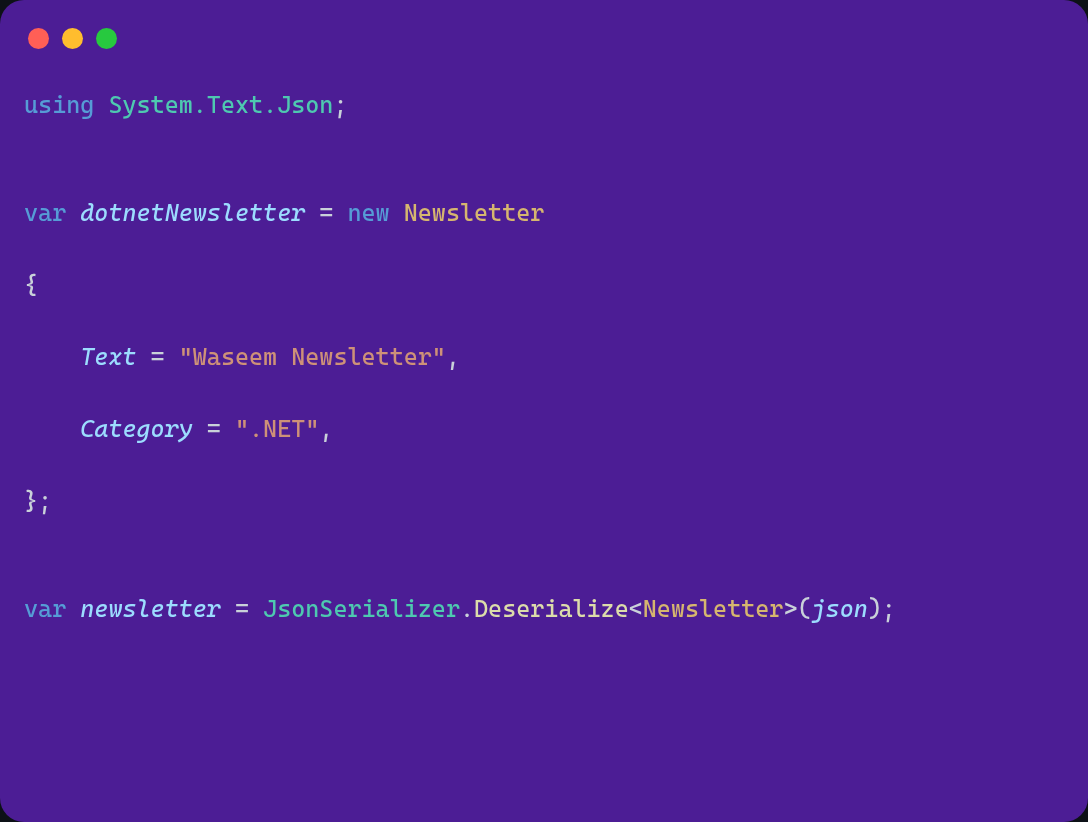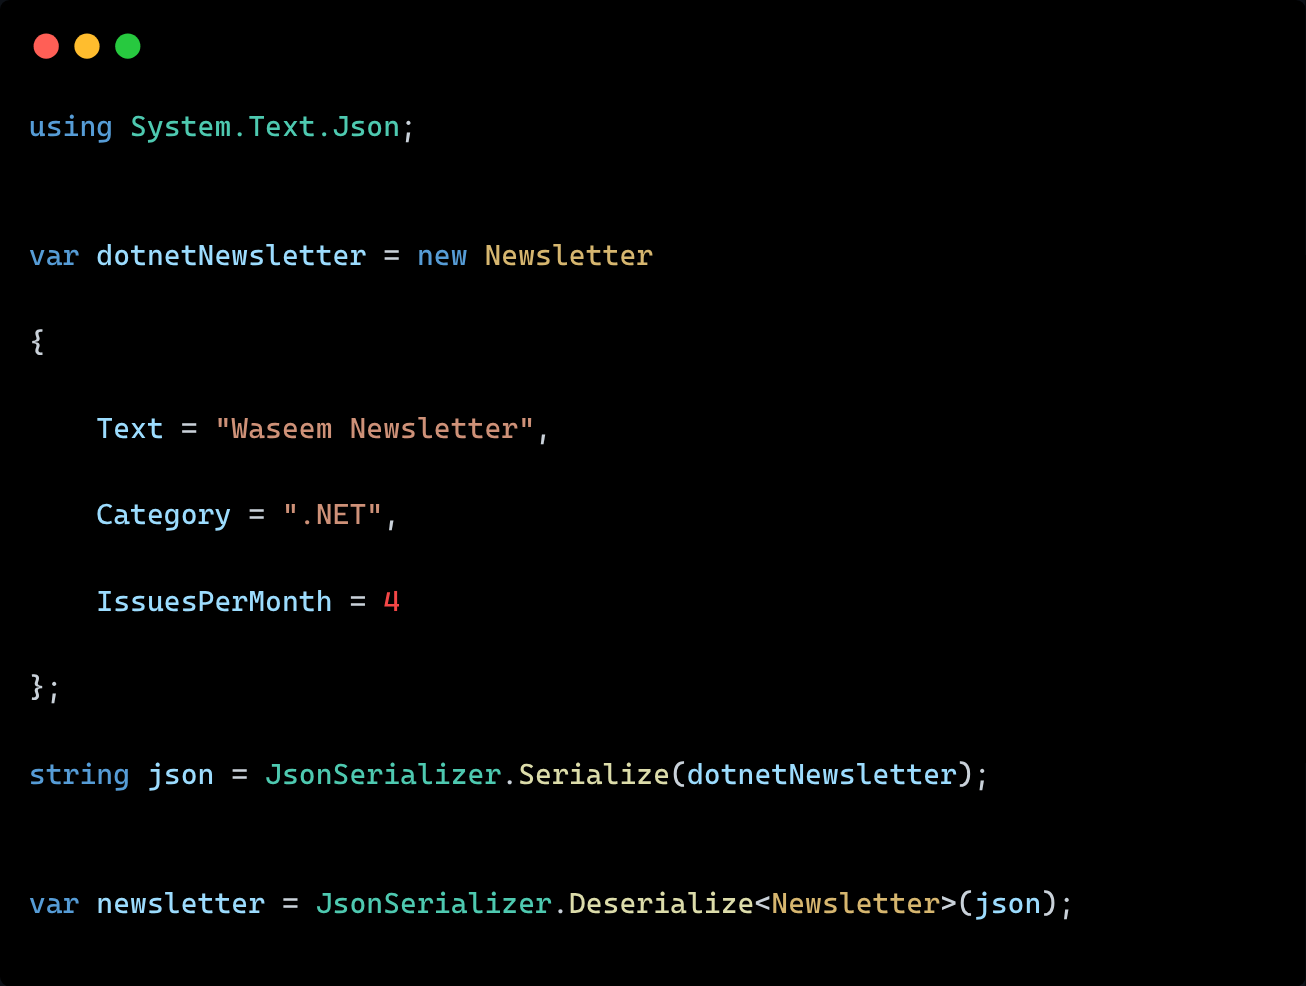--- a/index.html
+++ b/index.html
@@ -10,22 +10,22 @@
     body {
       background: #0d1117;
       width: 1088px;
       height: 822px;
       overflow: hidden;
       font-family: ui-monospace, 'SF Mono', 'Monaco', 'Cascadia Code', 'Fira Code', Consolas, monospace;
     }
     .window {
       width: 100%;
       height: 100%;
-      background: #000000;
-      border-radius: 8px;
+      background: #4c1d95;
+      border-radius: 24px;
       overflow: hidden;
     }
     .titlebar {
       display: flex;
       align-items: center;
       gap: 13px;
       padding: 28px 28px 18px 28px;
     }
     .tl-dot {
       width: 21px;
@@ -39,21 +39,21 @@
       padding: 20px 24px 24px 24px;
       color: #c9d1d9;
       font-size: 24px;
       line-height: 1.5;
       white-space: pre;
     }
     .line { display: block; }
     .tk-keyword   { color: #569cd6; }  
     .tk-namespace { color: #4ec9b0; }  
     .tk-type      { color: #d6b66f; }  
-    .tk-ident     { color: #9cdcfe; }  
+    .tk-ident     { color: #9cdcfe; font-style: italic; }  
     .tk-operator  { color: #c9d1d9; }
     .tk-string    { color: #ce9178; }
     .tk-number    { color: #f44747; }
     .tk-class     { color: #4ec9b0; }  
     .tk-method    { color: #dcdcaa; }  
     .tk-punct     { color: #c9d1d9; }
     .tk-bracket   { color: #c9d1d9; }
   </style>
 </head>
 <body>
@@ -64,23 +64,21 @@
     <div class="tl-dot tl-min"></div>
     <div class="tl-dot tl-max"></div>
   </div>
 
   <div class="code-area"><span class="line"><span class="tk-keyword">using</span> <span class="tk-namespace">System.Text.Json</span><span class="tk-punct">;</span></span>
 <span class="line"></span>
 <span class="line"><span class="tk-keyword">var</span> <span class="tk-ident">dotnetNewsletter</span> <span class="tk-operator">=</span> <span class="tk-keyword">new</span> <span class="tk-type">Newsletter</span></span>
 <span class="line"><span class="tk-bracket">{</span></span>
 <span class="line">    <span class="tk-ident">Text</span> <span class="tk-operator">=</span> <span class="tk-string">"Waseem Newsletter"</span><span class="tk-punct">,</span></span>
 <span class="line">    <span class="tk-ident">Category</span> <span class="tk-operator">=</span> <span class="tk-string">".NET"</span><span class="tk-punct">,</span></span>
-<span class="line">    <span class="tk-ident">IssuesPerMonth</span> <span class="tk-operator">=</span> <span class="tk-number">4</span></span>
 <span class="line"><span class="tk-bracket">};</span></span>
-<span class="line"><span class="tk-keyword">string</span> <span class="tk-ident">json</span> <span class="tk-operator">=</span> <span class="tk-class">JsonSerializer</span><span class="tk-punct">.</span><span class="tk-method">Serialize</span><span class="tk-punct">(</span><span class="tk-ident">dotnetNewsletter</span><span class="tk-punct">);</span></span>
 <span class="line"></span>
 <span class="line"><span class="tk-keyword">var</span> <span class="tk-ident">newsletter</span> <span class="tk-operator">=</span> <span class="tk-class">JsonSerializer</span><span class="tk-punct">.</span><span class="tk-method">Deserialize</span><span class="tk-punct">&lt;</span><span class="tk-type">Newsletter</span><span class="tk-punct">&gt;</span><span class="tk-punct">(</span><span class="tk-ident">json</span><span class="tk-punct">);</span></span>
 <span class="line"></span>
 
 
 
 
 
 </div>
 </div>

